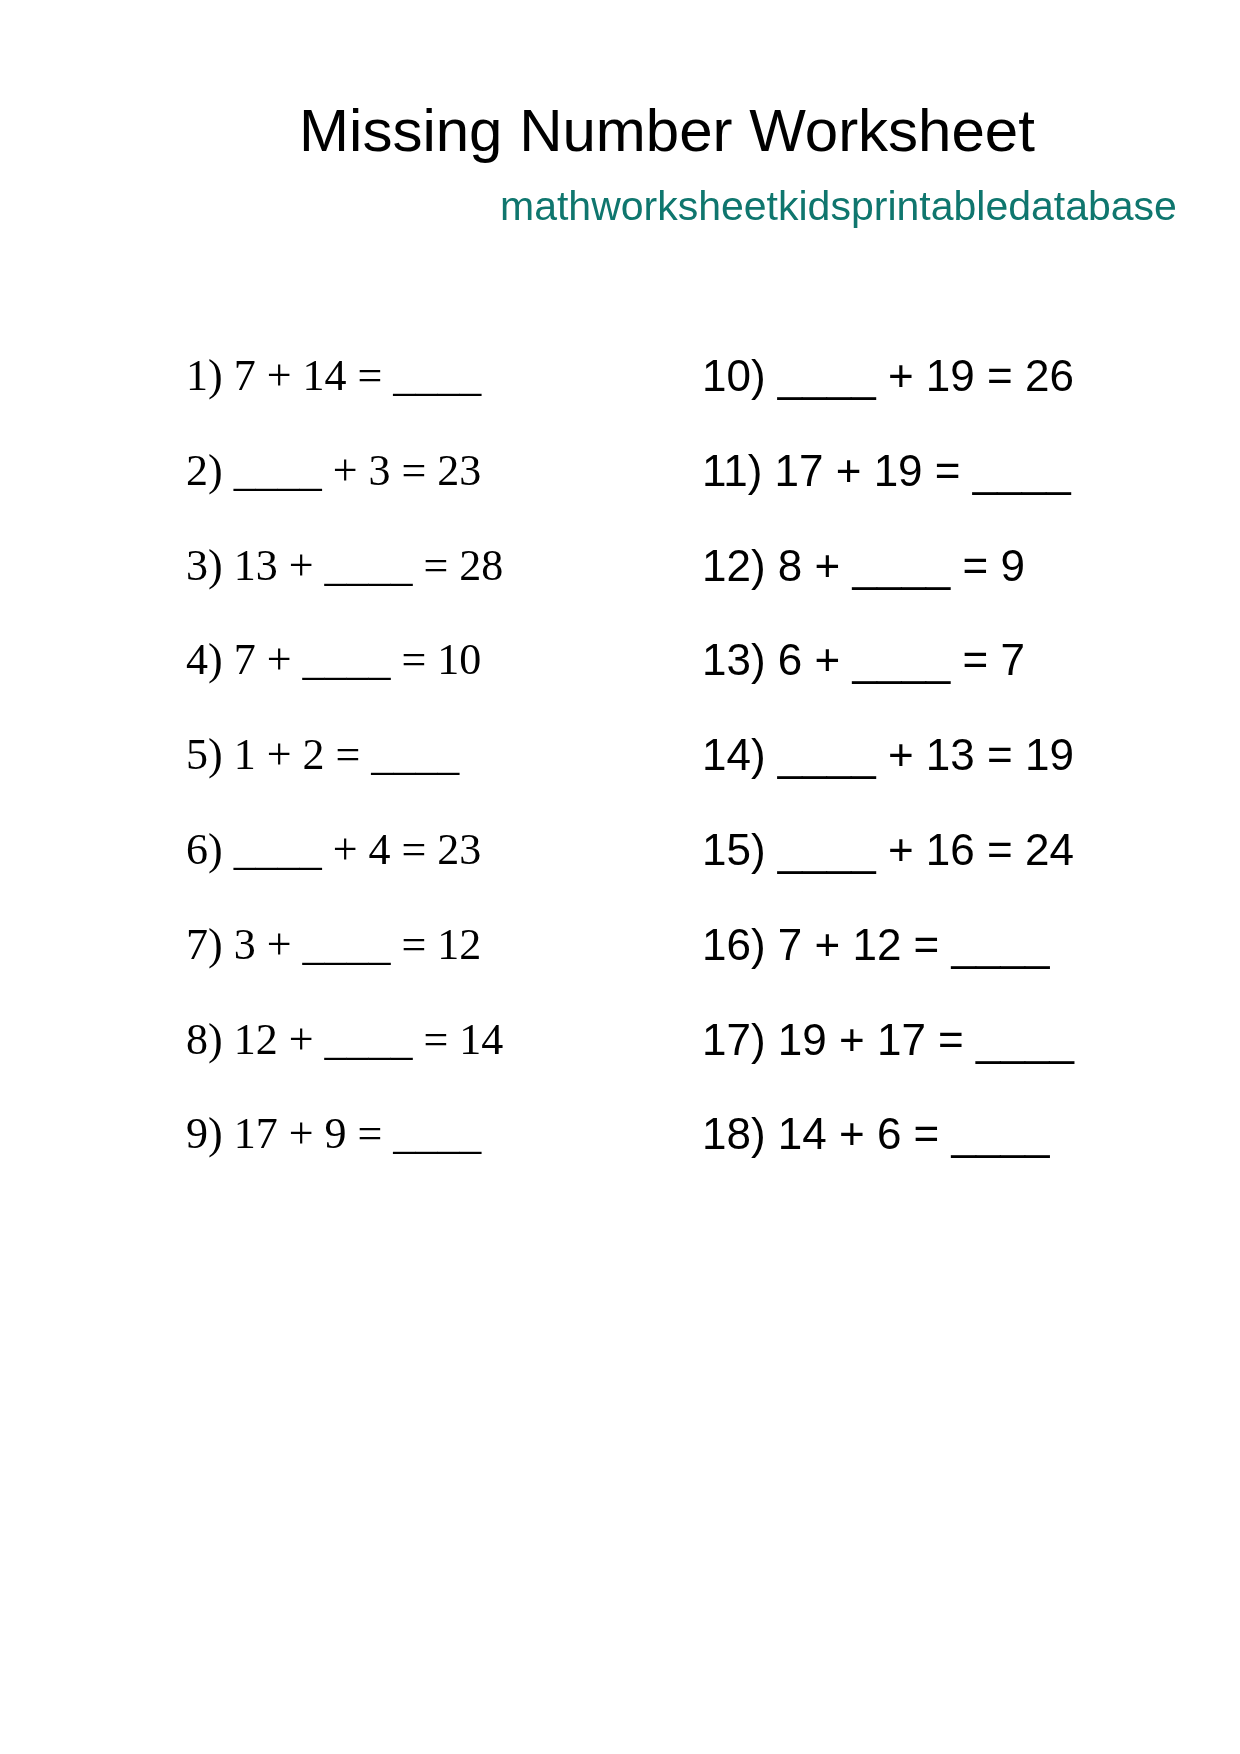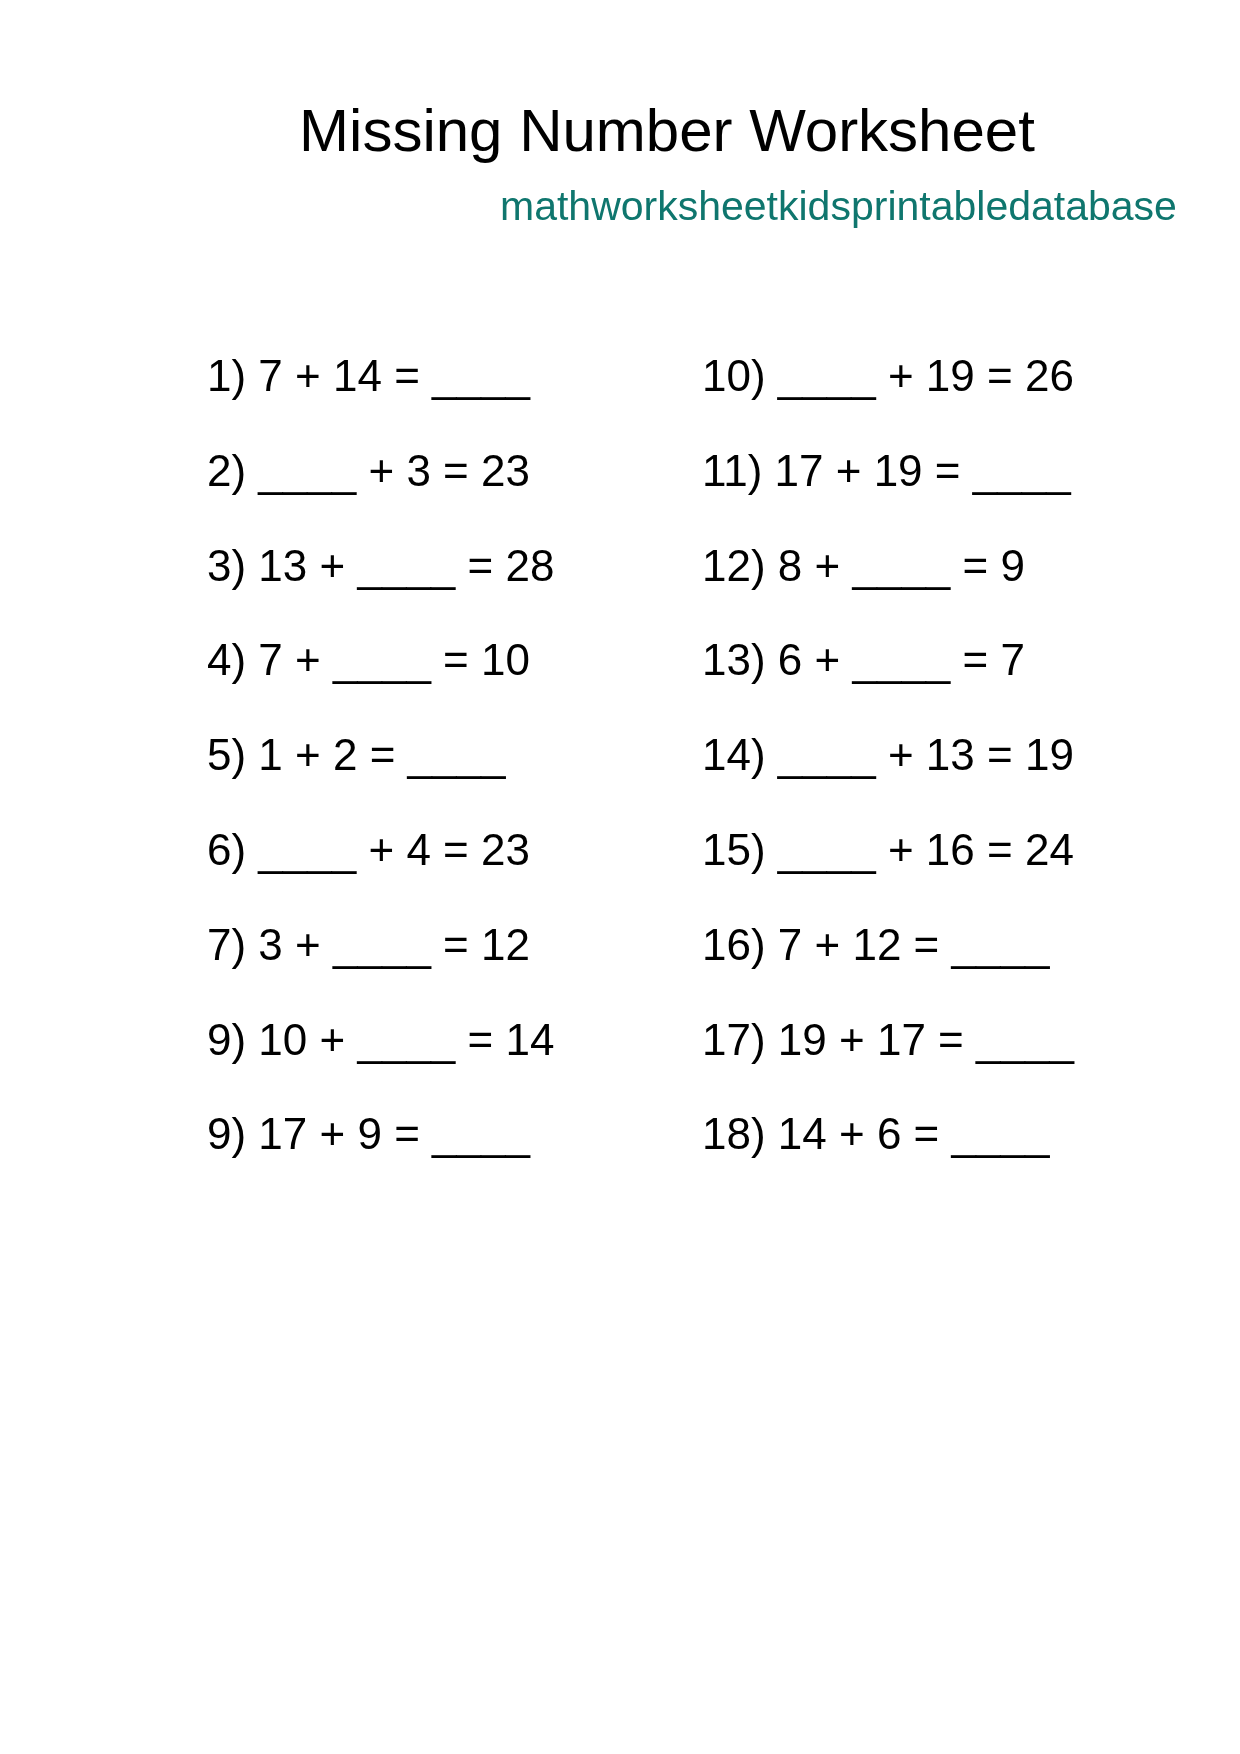--- a/index.html
+++ b/index.html
@@ -3,39 +3,39 @@
 <meta charset="utf-8">
 <style>
   html, body { margin: 0; padding: 0; background: #ffffff; }
   body { width: 1240px; height: 1754px; position: relative; overflow: hidden;
          font-family: "Liberation Sans", sans-serif; color: #000; }
   .title { position: absolute; left: 0; width: 1334px; top: 96px; text-align: center;
            font-size: 60px; line-height: 70px; white-space: nowrap; }
   .subtitle { position: absolute; left: 500px; top: 182px; font-size: 41px; line-height: 48px;
               color: #0f766e; white-space: nowrap; }
   .col { position: absolute; top: 350px; }
-  .col.left { left: 207px; }
+  .col.left { left: 186px; font-family: Liberation Serif, serif; }
   .col.right { left: 702px; }
   .q { height: 94.8px; font-size: 44px; line-height: 52px; white-space: nowrap; }
 </style>
 </head>
 <body>
 
 <div class="title">Missing Number Worksheet</div>
 <div class="subtitle">mathworksheetkidsprintabledatabase</div>
 
 <div class="col left">
   <div class="q">1) 7 + 14 = ____</div>
   <div class="q">2) ____ + 3 = 23</div>
   <div class="q">3) 13 + ____ = 28</div>
   <div class="q">4) 7 + ____ = 10</div>
   <div class="q">5) 1 + 2 = ____</div>
   <div class="q">6) ____ + 4 = 23</div>
   <div class="q">7) 3 + ____ = 12</div>
-  <div class="q">9) 10 + ____ = 14</div>
+  <div class="q">8) 12 + ____ = 14</div>
   <div class="q">9) 17 + 9 = ____</div>
 </div>
 
 <div class="col right">
   <div class="q">10) ____ + 19 = 26</div>
   <div class="q">11) 17 + 19 = ____</div>
   <div class="q">12) 8 + ____ = 9</div>
   <div class="q">13) 6 + ____ = 7</div>
   <div class="q">14) ____ + 13 = 19</div>
   <div class="q">15) ____ + 16 = 24</div>

